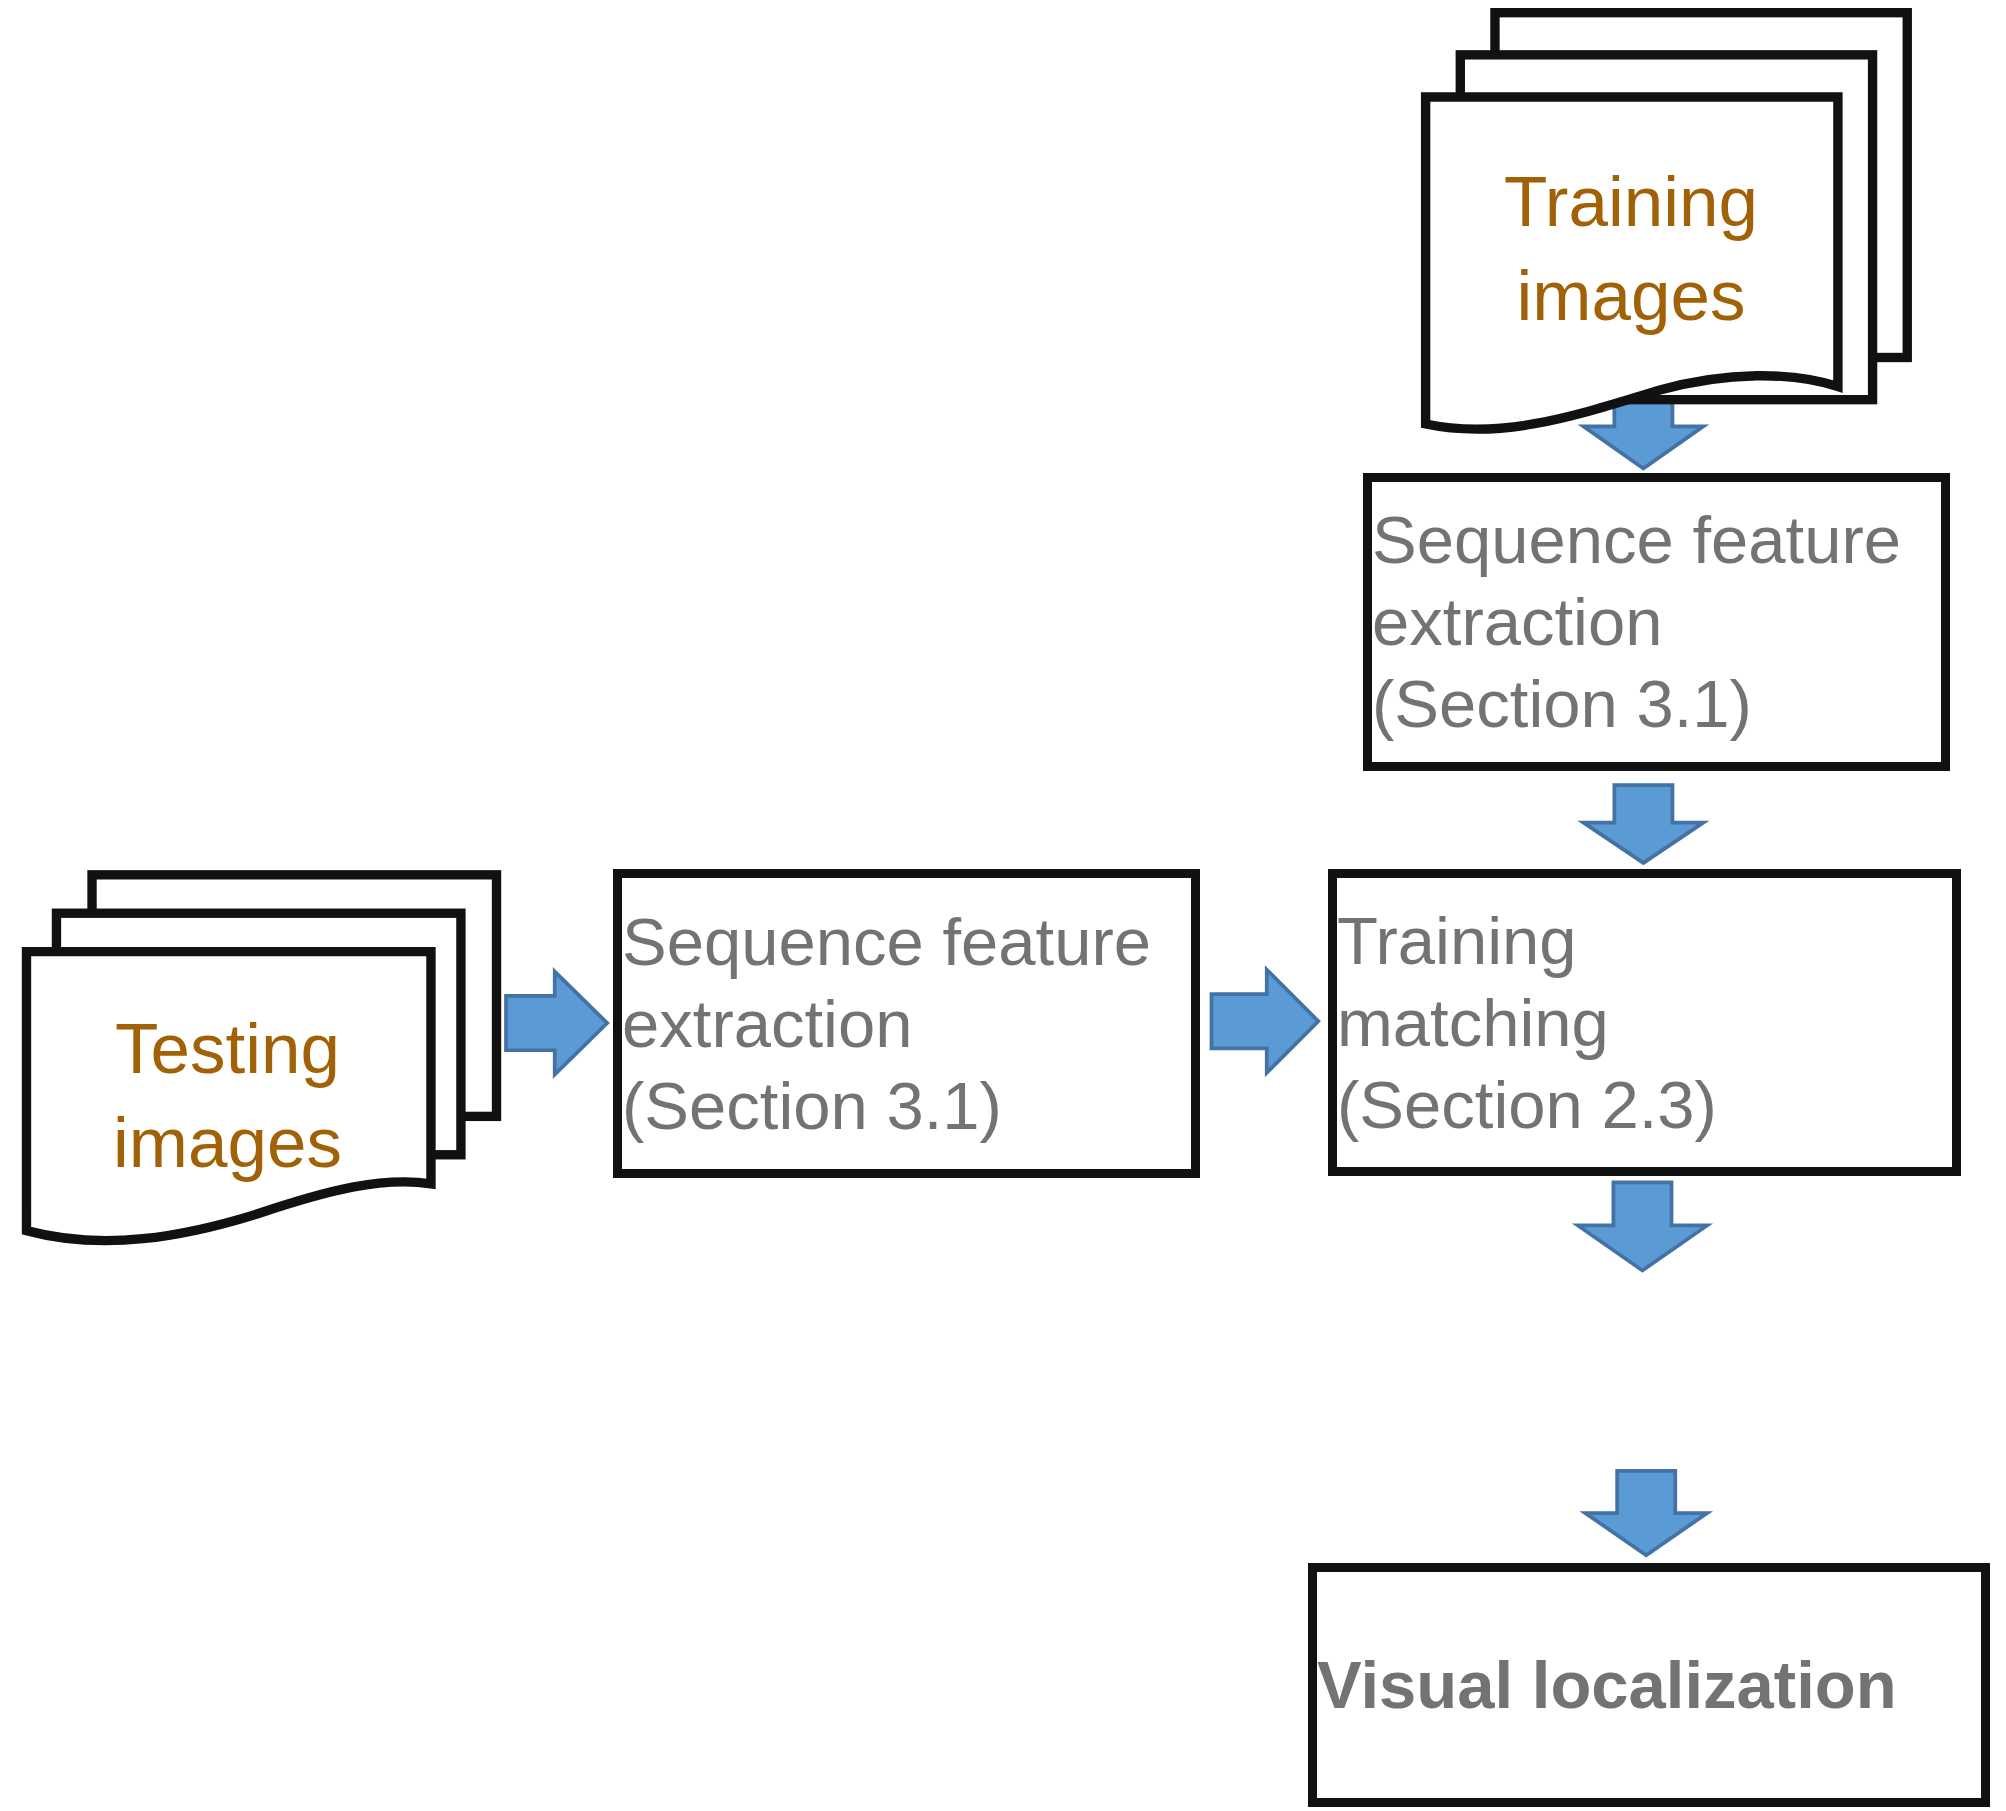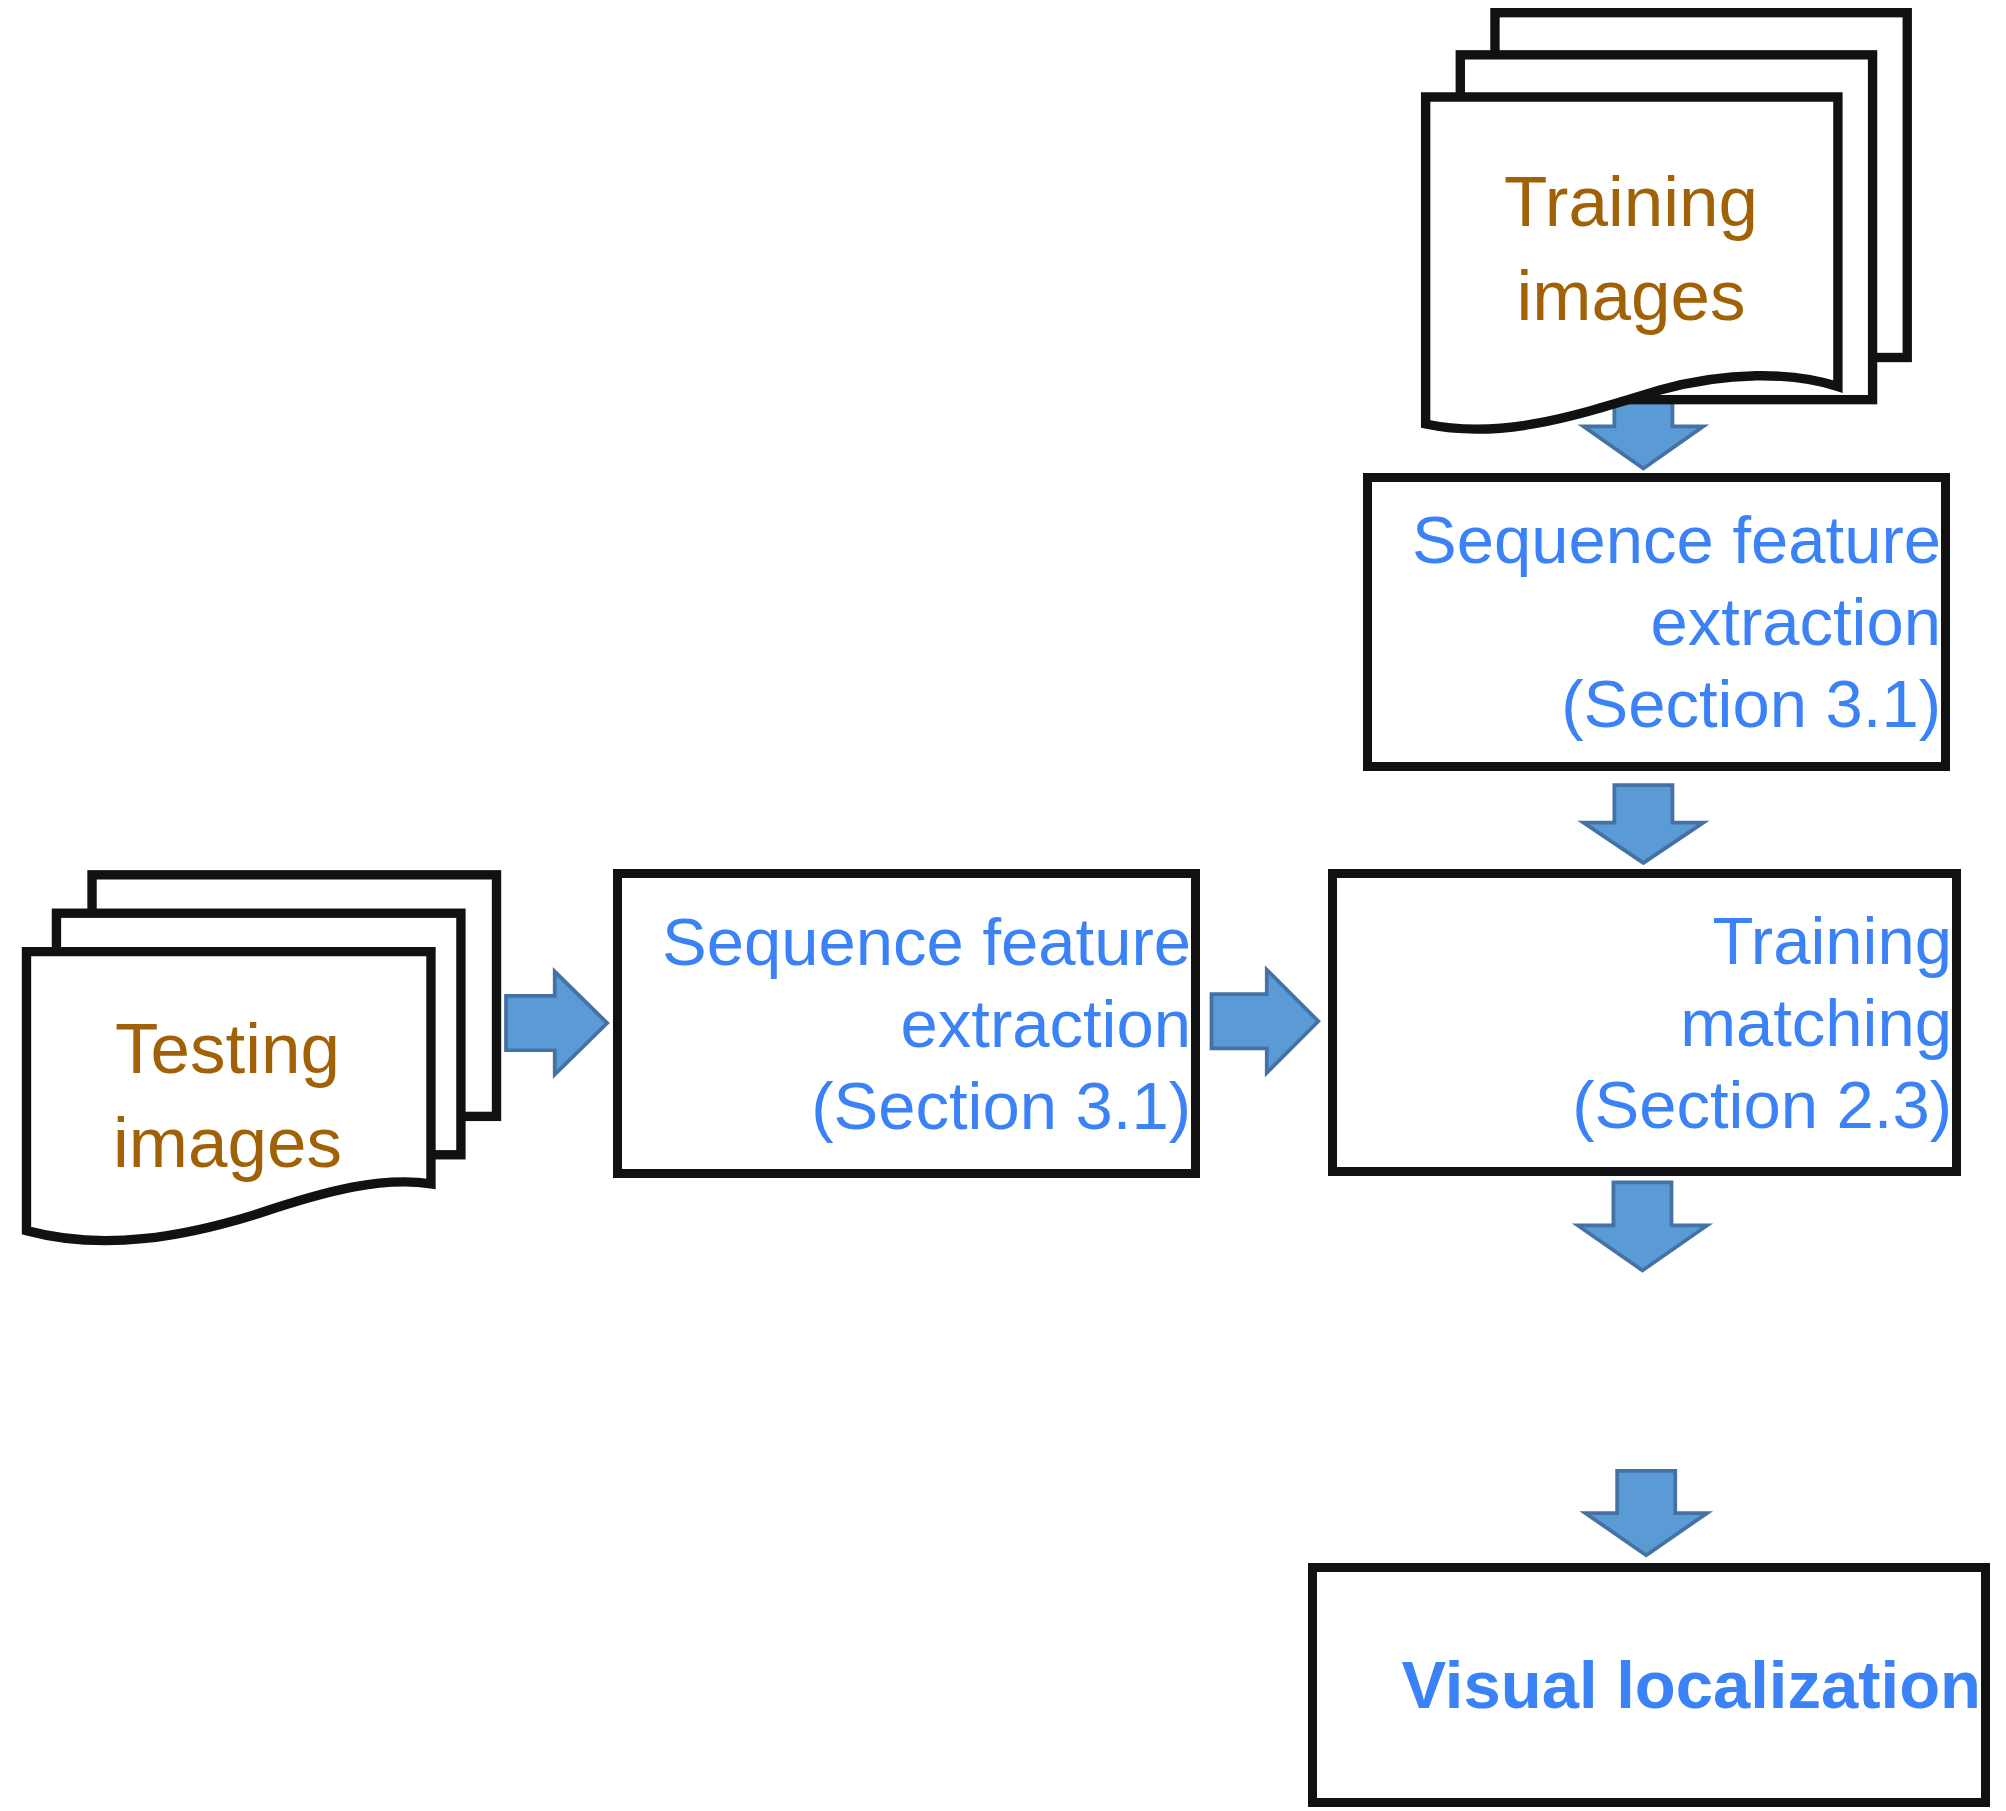--- a/index.html
+++ b/index.html
@@ -32,26 +32,26 @@
     color: #a16207;
     white-space: nowrap;
   }
   .flow-box {
     position: absolute;
     border: 9.4px solid #111111;
     background: #ffffff;
     box-sizing: border-box;
     display: flex;
     flex-direction: column;
-    align-items: flex-end;
+    align-items: flex-start;
     justify-content: center;
     text-align: center;
     font-size: 67px;
     line-height: 82px;
-    color: #3b82f6;
+    color: #737373;
     white-space: nowrap;
   }
   .flow-box .line { display: block; }
 </style>
 </head>
 <body>
 
 <div class="canvas">
 
   <svg class="layer" width="2007" height="1811" viewBox="0 0 2142 1933">

